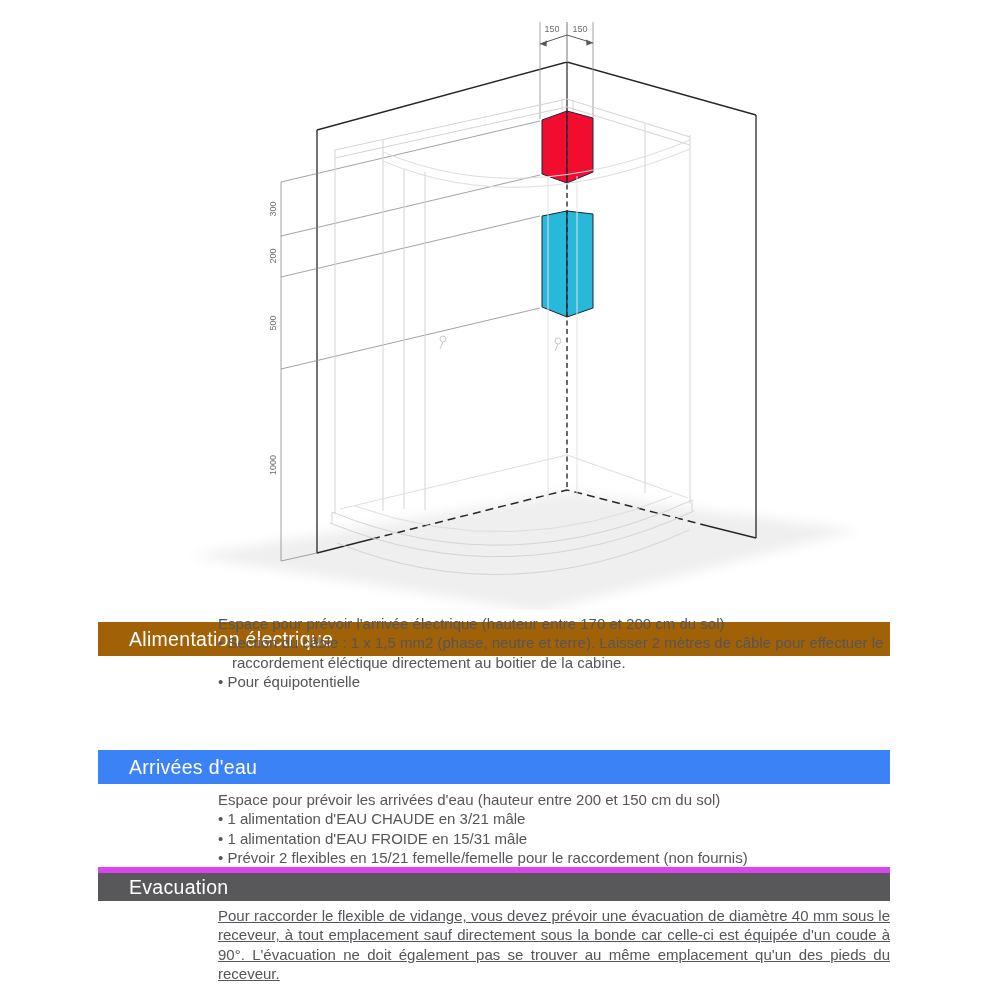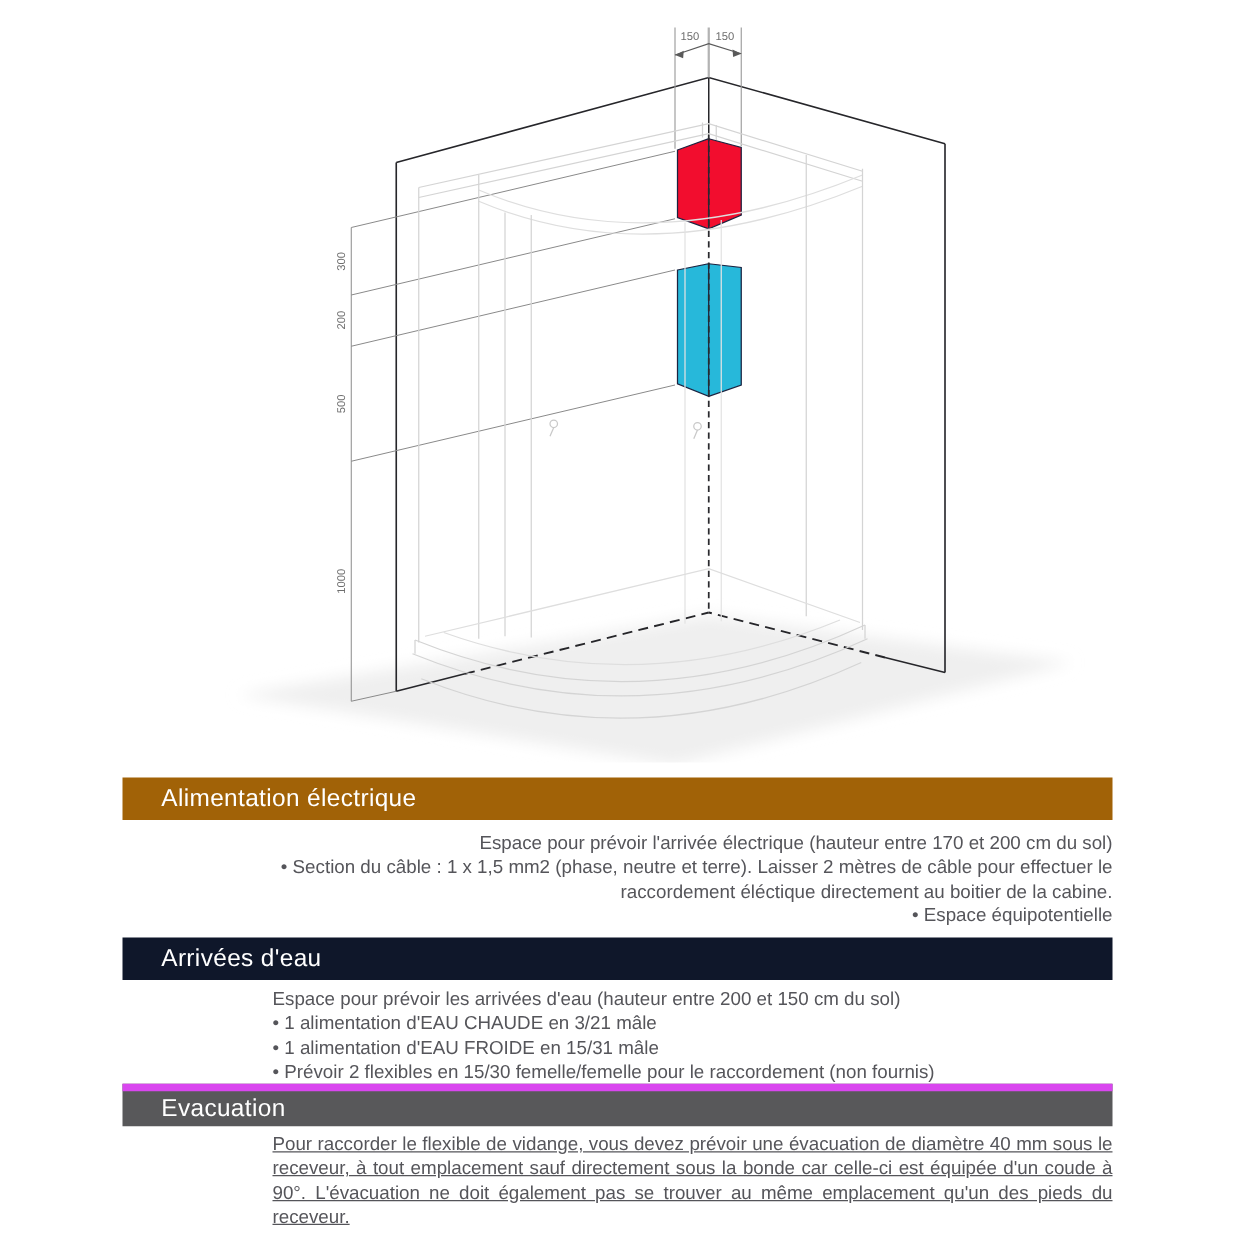--- a/index.html
+++ b/index.html
@@ -7,27 +7,27 @@
     position:relative;width:900px;height:1000px;background:#ffffff;overflow:hidden;
     font-family:"Liberation Sans",sans-serif;
   }
   #diagram{position:absolute;left:0;top:0;}
   .bar{
     position:absolute;left:98px;width:792px;height:34px;box-sizing:border-box;
     display:flex;align-items:center;padding-left:31px;color:#ffffff;
     font-size:19.5px;letter-spacing:.3px;
   }
   #bar-electric{top:622px;background:#a16207;}
-  #bar-water{top:750px;background:#0f172a;}
+  #bar-water{top:750px;background:#3b82f6;}
   #bar-drain{top:867px;background:#58585a;border-top:6px solid #d946ef;}
   .body-block{
     position:absolute;left:218px;width:672px;color:#55555a;
     font-size:15px;line-height:19.3px;
   }
-  #body-electric{top:665px;text-align:right;}
+  #body-electric{top:614px;}
   #body-water{top:790px;}
   #body-drain{top:906px;text-align:justify;text-decoration:underline;}
   .intro{margin:0 0 0 0;}
   ul.bullets{list-style:none;margin:0;padding:0;}
   ul.bullets li{padding-left:14px;text-indent:-14px;}
   ul.bullets li::before{content:"\2022\00a0";}
   .dim-label{font-family:"Liberation Sans",sans-serif;font-size:9px;fill:#6e6e6e;}
 </style>
 </head>
 <body>
@@ -133,33 +133,33 @@
     </g>
   </svg>
 
   <div class="bar" id="bar-electric">
     <span>Alimentation électrique</span>
   </div>
   <div class="body-block" id="body-electric">
     <p class="intro">Espace pour prévoir l'arrivée électrique (hauteur entre 170 et 200 cm du sol)</p>
     <ul class="bullets">
       <li>Section du câble : 1 x 1,5 mm2 (phase, neutre et terre). Laisser 2 mètres de câble pour effectuer le raccordement éléctique directement au boitier de la cabine.</li>
-      <li>Espace équipotentielle</li>
+      <li>Pour équipotentielle</li>
     </ul>
   </div>
 
   <div class="bar" id="bar-water">
     <span>Arrivées d'eau</span>
   </div>
   <div class="body-block" id="body-water">
     <p class="intro">Espace pour prévoir les arrivées d'eau (hauteur entre 200 et 150 cm du sol)</p>
     <ul class="bullets">
       <li>1 alimentation d'EAU CHAUDE en 3/21 mâle</li>
       <li>1 alimentation d'EAU FROIDE en 15/31 mâle</li>
-      <li>Prévoir 2 flexibles en 15/30 femelle/femelle pour le raccordement (non fournis)</li>
+      <li>Prévoir 2 flexibles en 15/21 femelle/femelle pour le raccordement (non fournis)</li>
     </ul>
   </div>
 
   <div class="bar" id="bar-drain">
     <span>Evacuation</span>
   </div>
   <div class="body-block" id="body-drain">
     <p class="intro">Pour raccorder le flexible de vidange, vous devez prévoir une évacuation de diamètre 40 mm sous le receveur, à tout emplacement sauf directement sous la bonde car celle-ci est équipée d'un coude à 90°. L'évacuation ne doit également pas se trouver au même emplacement qu'un des pieds du receveur.</p>
   </div>
 

